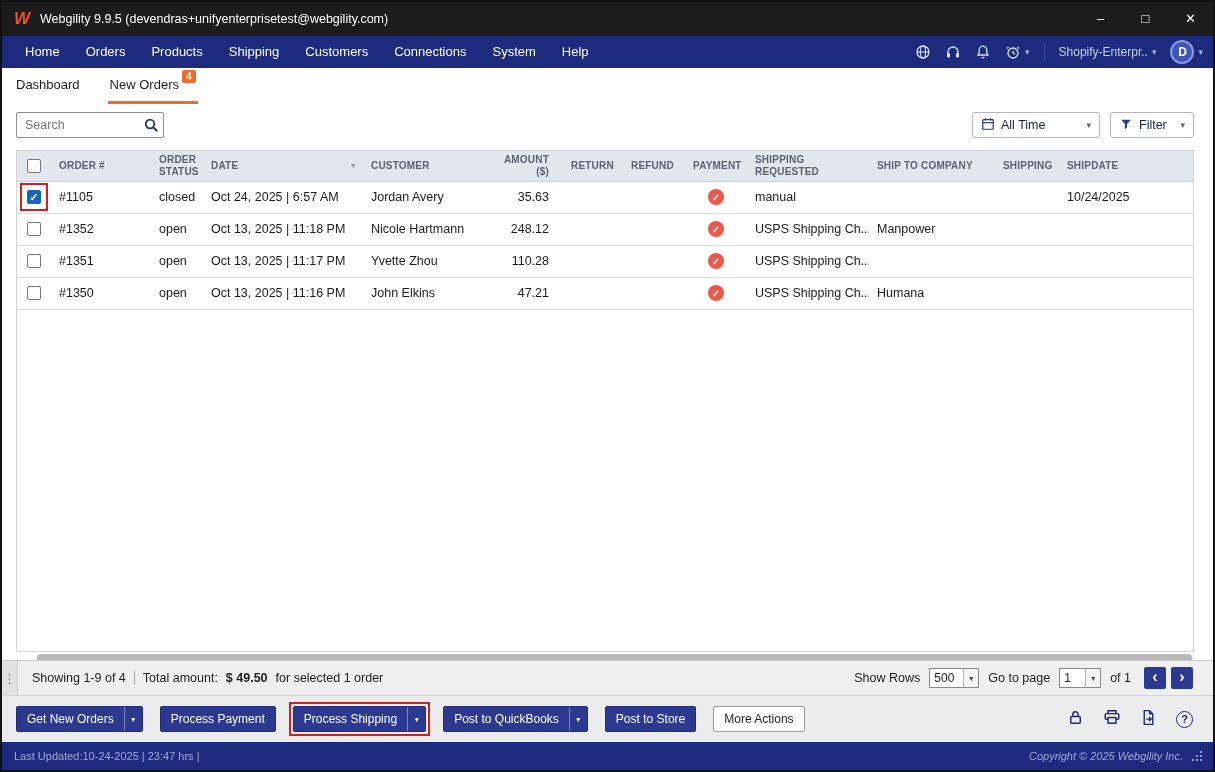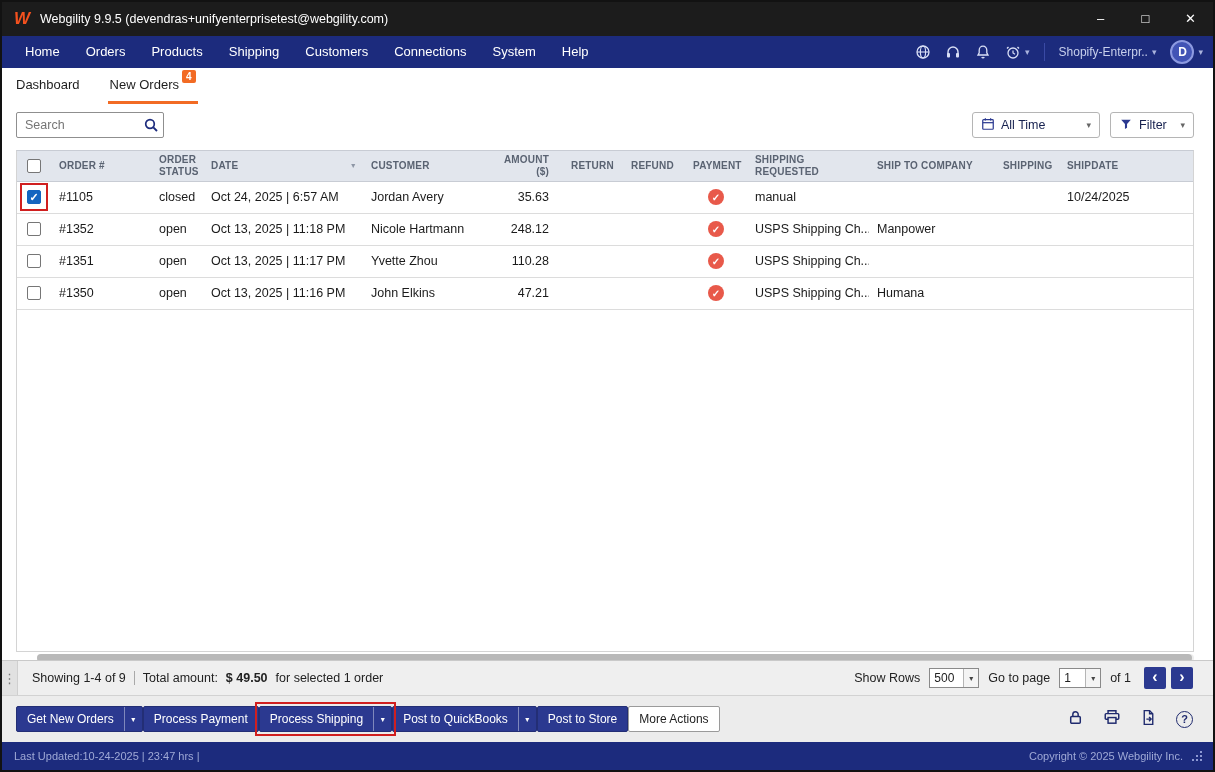--- a/index.html
+++ b/index.html
@@ -72,33 +72,33 @@
   .status-right { margin-left:auto; margin-right:20px; display:flex; align-items:center; gap:9px; }
   .combo { height:20px; border:1px solid #8a8a8a; background:#fff; display:flex; align-items:center; justify-content:space-between; }
   .combo .val { padding:0 4px; font-size:12px; }
   .combo .dd { width:15px; height:100%; border-left:1px solid #b5b5b5; background:#f4f4f4; display:flex; align-items:center; justify-content:center; }
   .combo .dd .caret { font-size:8px; color:#444; }
   .combo-rows { width:50px; } .combo-page { width:42px; }
   .nav-btn { width:22px; height:22px; background:#2b3990; color:#fff; border-radius:2px; display:flex; align-items:center; justify-content:center; font-size:16px; font-weight:bold; line-height:1; padding-bottom:2px; }
   .nav-pair { display:flex; gap:5px; margin-left:4px; }
 
   
-  .actionsrow { top:694px; height:46px; background:#ececec; display:flex; align-items:center; padding:0 20px 0 14px; gap:0; }
+  .actionsrow { top:694px; height:46px; background:#ececec; display:flex; align-items:center; padding:0 20px 0 14px; gap:17px; }
   .btn { height:26px; background:#2b3990; color:#fff; border:1px solid #232e75; border-radius:2px; font-size:12px; font-family:inherit; display:inline-flex; align-items:center; padding:0; cursor:default; }
   .btn .main { padding:0 10px; }
   .btn .dd { width:18px; height:100%; border-left:1px solid rgba(255,255,255,.4); display:flex; align-items:center; justify-content:center; }
   .btn .dd .caret { color:#fff; font-size:8px; }
   .btn-light { background:#fff; color:#1e1e1e; border:1px solid #9a9a9a; }
   .btn-wrap { position:relative; display:inline-flex; }
   .action-icons { margin-left:auto; display:flex; gap:19px; color:#1f2a6e; align-items:center; }
   .help-badge { width:17px; height:17px; border:1.6px solid #1f2a6e; border-radius:50%; font-size:11px; font-weight:bold; display:flex; align-items:center; justify-content:center; color:#1f2a6e; }
 
   
   .footer { top:740px; height:28px; background:#1c2b7d; color:#9fa9d6; display:flex; align-items:center; font-size:11px; padding:0 10px 0 12px;gap:25px; }
-  .footer-right { margin-left:auto; display:flex; align-items:center; gap:8px; }
+  .footer-right { margin-left:auto; display:flex; align-items:center; gap:8px;font-style:italic; }
   .grip { position:relative; width:12px; height:12px; }
   .grip::after { content:""; position:absolute; right:1px; bottom:1px; width:2px; height:2px; background:#8d99d3;
     box-shadow:0 -4px 0 #8d99d3, 0 -8px 0 #8d99d3, -4px 0 0 #8d99d3, -8px 0 0 #8d99d3, -4px -4px 0 #8d99d3; }
 
   
   .ann-ring { position:absolute; border:2px solid #d01f1f; pointer-events:none; z-index:5; }
   .cb-wrap .ann-ring { left:-7px; top:-7px; right:-7px; bottom:-7px; }
   .btn-wrap .ann-ring { left:-4px; top:-4px; right:-4px; bottom:-4px; }
 </style>
 </head>
@@ -328,21 +328,21 @@
     <div class="hscroll">
       <div class="thumb"></div>
     </div>
   </div>
 
   <div class="bar statusrow">
     <div class="drag-handle">
         <span>⋮</span>
       </div>
     <div class="status-left">
-      <span>Showing 1-4 of 9</span>
+      <span>Showing 1-9 of 4</span>
       <span class="sep"></span>
       <span>Total amount:</span>
       <span class="bold">$ 49.50</span>
       <span>for selected 1 order</span>
     </div>
     <div class="status-right">
       <span>Show Rows</span>
       <span class="combo combo-rows">
         <span class="val">500</span>
         <span class="dd">

